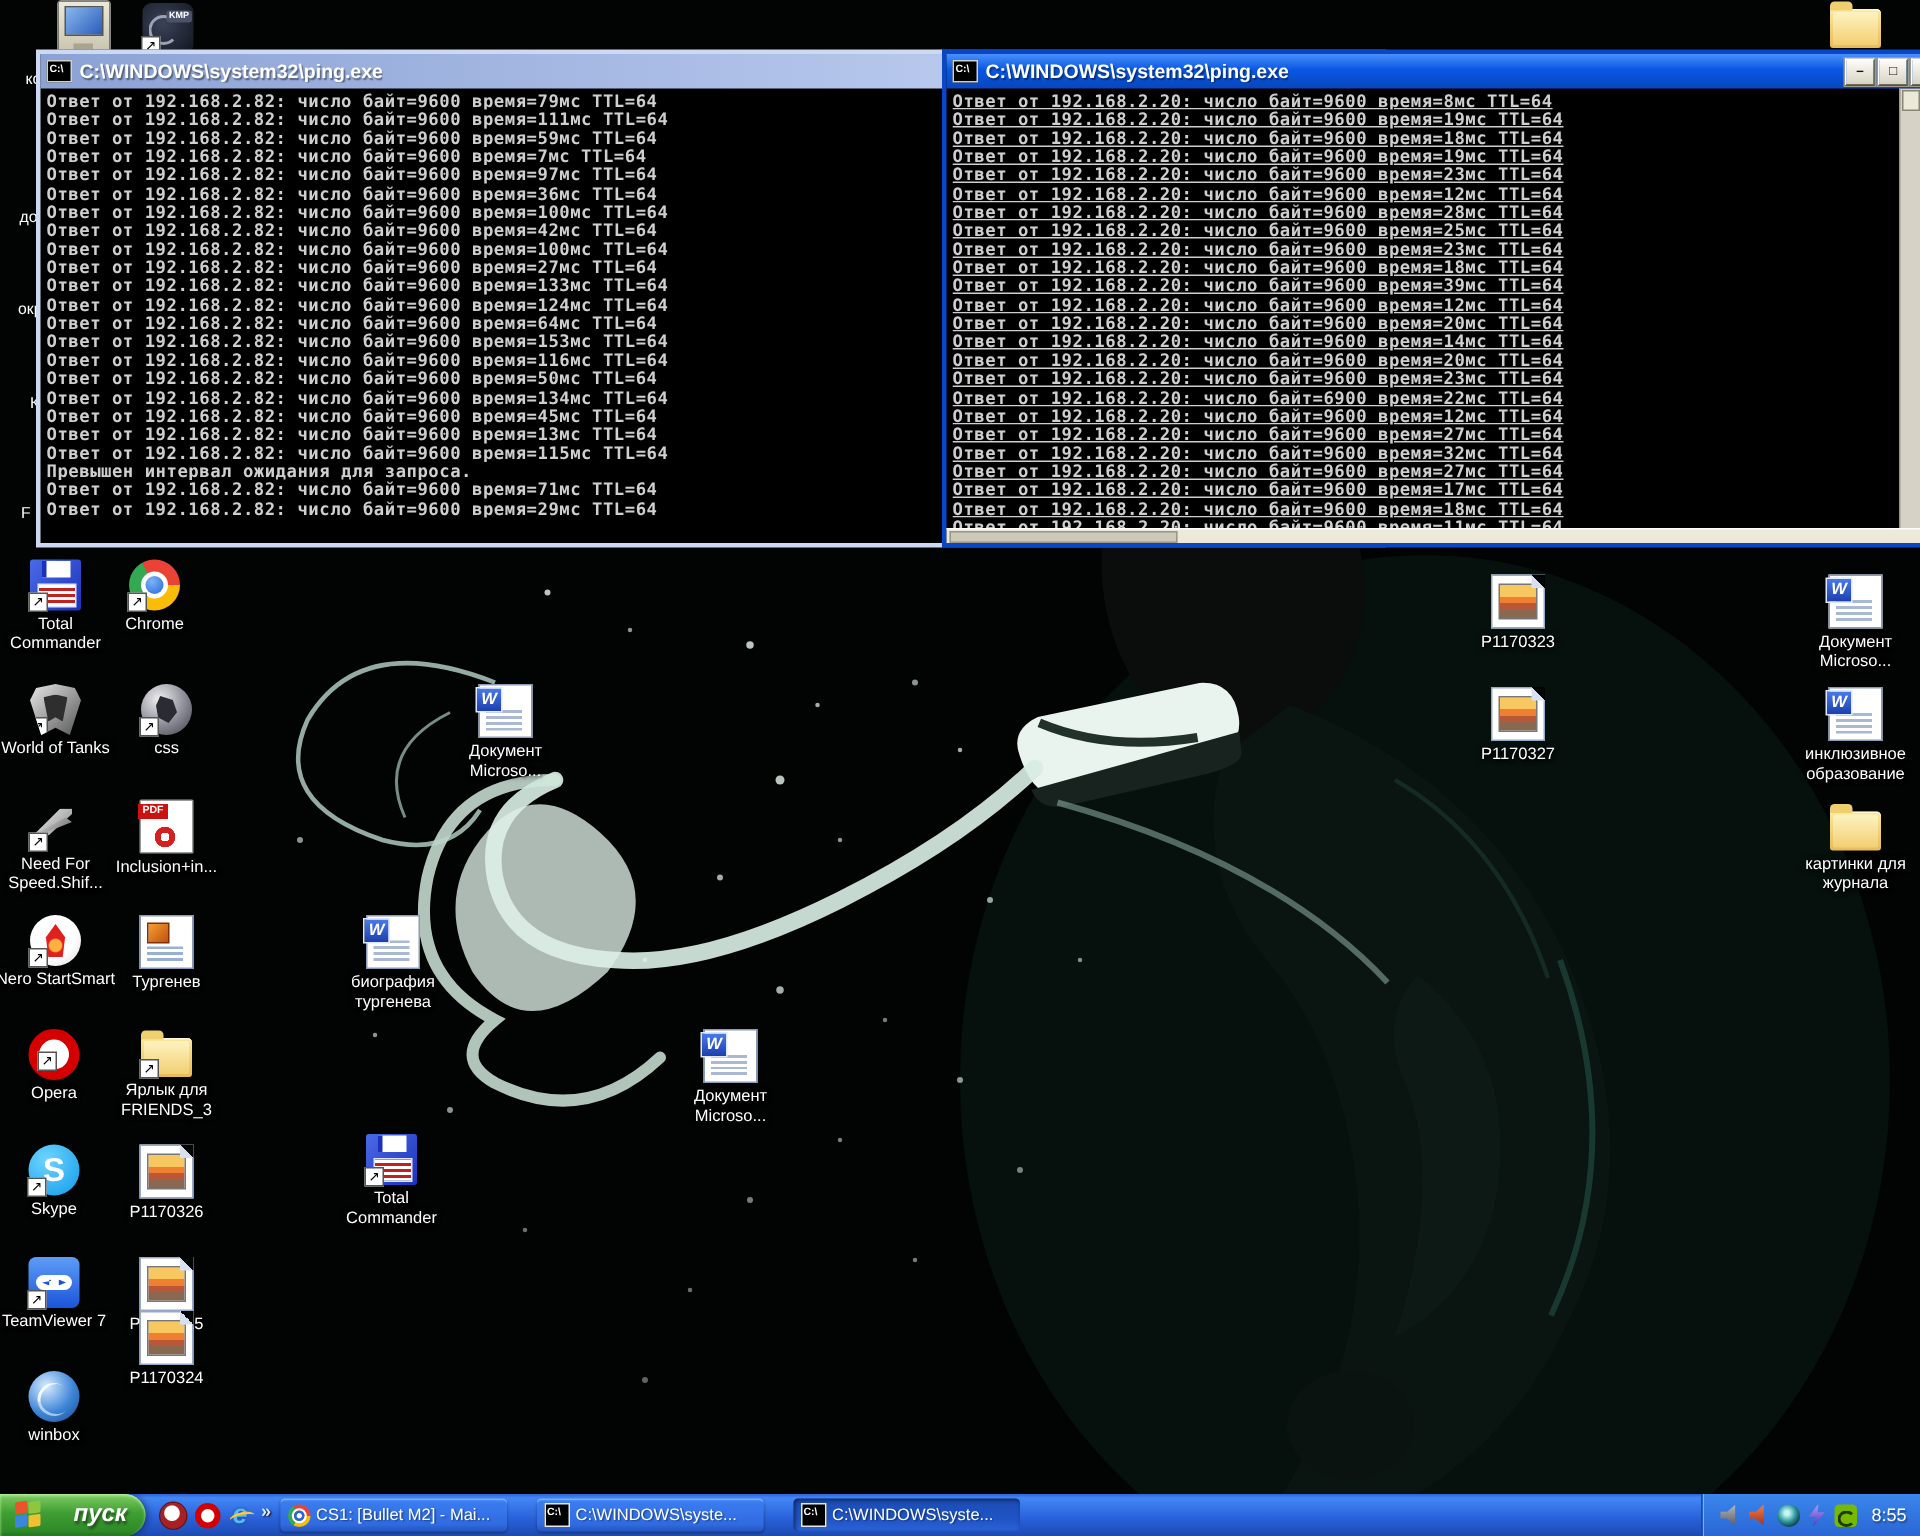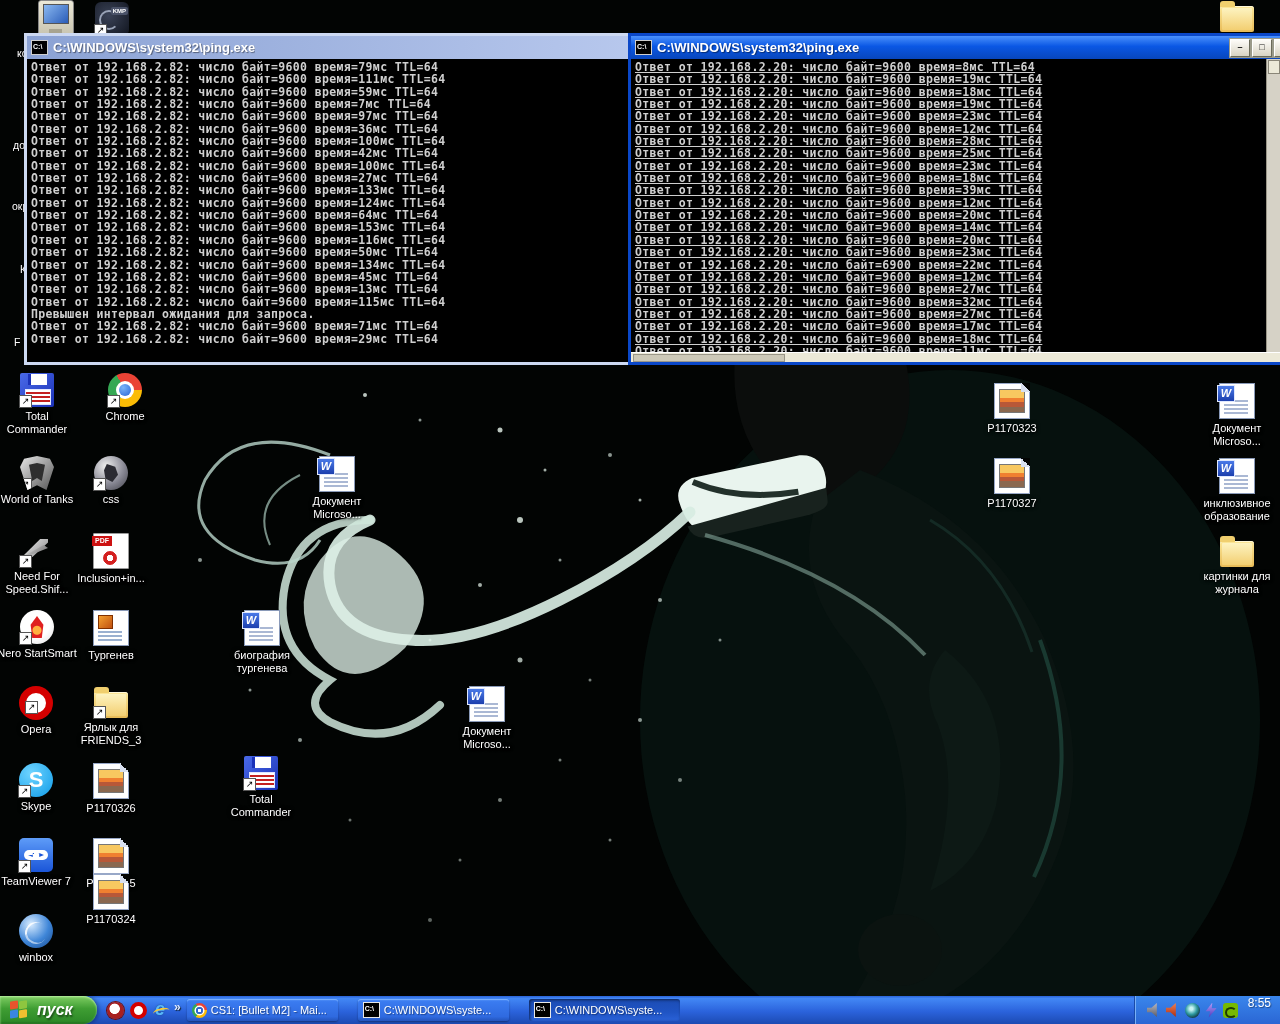--- a/index.html
+++ b/index.html
@@ -114,21 +114,21 @@
   .vscroll::before{content:"";position:absolute;left:1px;top:1px;width:10px;height:12px;background:#ece9d8;border:1px solid #8a8678;}
   .hscroll{position:absolute;left:0;bottom:0;width:100%;height:9px;background:#ece9d8;border-top:1px solid #fff;}
   .hscroll::before{content:"";position:absolute;left:2px;top:1px;width:150px;height:6px;background:#cdc9b8;border:1px solid #9a9688;}
 
   
   .taskbar{position:absolute;left:0;bottom:0;width:1280px;height:28px;z-index:10;display:flex;align-items:center;
       background:linear-gradient(180deg,#2a62d8 0,#4287f5 9%,#2b63dc 55%,#1c4ab2 100%);}
   .start-btn{height:28px;width:97px;flex:0 0 auto;display:flex;align-items:center;padding-left:10px;box-sizing:border-box;
       background:linear-gradient(180deg,#7fce63 0,#3f9e33 45%,#2e8a28 90%,#1e6a1c);border-radius:0 14px 14px 0;
       box-shadow:inset 0 1px 2px #b8f0a0,2px 0 4px rgba(0,0,0,.35);cursor:pointer;}
-  .start-label{color:#fff;font-size:16px;font-weight:bold;font-style:italic;margin-left:9px;
+  .start-label{color:#fff;font-size:16px;font-weight:bold;font-style:italic;margin-left:21px;
       text-shadow:1px 2px 2px rgba(0,0,0,.5);text-align:center;}
   .winflag{position:relative;width:8px;height:8px;background:#e8542c;border-radius:1px;transform:skewY(-8deg);
       box-shadow:9px 1px 0 #8ec63f,0 9px 0 #3a86e0,9px 10px 0 #f0c030;margin:-10px 10px 0 0;}
   .qlaunch{display:flex;align-items:center;gap:6px;padding:0 4px 0 10px;}
   .qicon{width:17px;height:17px;position:relative;display:block;cursor:pointer;}
   .qicon.icon-nero-sm{border-radius:50%;background:radial-gradient(circle at 45% 40%,#fff 35%,#a82020 40%);box-shadow:0 0 0 1px #701010;}
   .qicon.icon-opera-sm{box-sizing:border-box;border:4px solid #d40000;border-radius:50%;background:#fff;}
   .qicon.icon-ie{color:#cfe8ff;}
   .qicon.icon-ie::before{content:"e";position:absolute;left:2px;top:-3px;font-size:18px;font-weight:bold;font-style:italic;
       color:#58b8f8;text-shadow:0 0 2px #1a4a90;}
@@ -142,21 +142,21 @@
   .taskbtn.pressed{background:linear-gradient(180deg,#1c4cb4,#1f54c4 60%,#2a62d8);
       box-shadow:inset 1px 1px 3px rgba(0,0,0,.55);}
   .tlabel{color:#fff;font-size:11px;white-space:nowrap;overflow:hidden;text-overflow:ellipsis;
       text-shadow:1px 1px 1px rgba(0,0,0,.4);}
   .ticon{flex:0 0 auto;width:15px;height:14px;position:relative;}
   .ticon.icon-chrome-t{border-radius:50%;background:conic-gradient(from 90deg,#fbbc05 0 120deg,#34a853 120deg 240deg,#ea4335 240deg 360deg);height:15px;}
   .ticon.icon-chrome-t::before{content:"";position:absolute;left:4px;top:4px;width:7px;height:7px;border-radius:50%;
       background:radial-gradient(circle,#fff 0 1.5px,#2a66d8 2px);box-shadow:0 0 0 1.5px #fff;}
   .ticon.icon-console-t{background:#000;border:1px solid #e8e8e8;}
   .ticon.icon-console-t::after{content:"C:\\";position:absolute;left:1px;top:0;color:#fff;font-size:7px;line-height:12px;font-weight:bold;}
-  .tray{flex:0 0 auto;height:28px;display:flex;gap:4px;padding:0 9px 0 12px;
+  .tray{flex:0 0 auto;height:28px;display:flex;align-items:center;gap:4px;padding:0 9px 0 12px;
       background:linear-gradient(180deg,#3a86ec,#2a66d4);border-left:1px solid #1a4aa8;box-shadow:inset 1px 0 0 #78b0f8;}
   .tray-ico{width:15px;height:15px;position:relative;display:block;cursor:pointer;}
   .tray-ico.icon-speaker-grey{background:linear-gradient(180deg,#b8b8c0,#55555f);
       clip-path:polygon(0 35%,32% 35%,68% 4%,68% 96%,32% 65%,0 65%);}
   .tray-ico.icon-speaker-red{background:linear-gradient(180deg,#f08050,#a82810);
       clip-path:polygon(0 35%,32% 35%,68% 4%,68% 96%,32% 65%,0 65%);}
   .tray-ico.icon-orb-teal{border-radius:50%;background:radial-gradient(circle at 42% 38%,#c8f4f4 0 12%,#2e9aa0 45%,#0e2a34 80%);}
   .tray-ico.icon-bolt{background:linear-gradient(180deg,#b49af8,#4a34b8);
       clip-path:polygon(58% 0,14% 58%,44% 58%,34% 100%,86% 38%,54% 38%);}
   .tray-ico.icon-nvidia{background:#76b900;border-radius:3px;}
@@ -236,21 +236,21 @@
         <span class="dlabel"></span>
       </div>
 
       <div class="dcell" style="left: -3px; top: 373px;">
         <span class="dicon icon-floppy">
           <span class="shortcut-arrow"></span>
         </span>
         <span class="dlabel">Total Commander</span>
       </div>
 
-      <div class="dcell" style="left: 85px; top: 373px;">
+      <div class="dcell" style="left: 63px; top: 373px;">
         <span class="dicon icon-chrome">
           <span class="shortcut-arrow"></span>
         </span>
         <span class="dlabel">Chrome</span>
       </div>
 
       <div class="dcell" style="left: -3px; top: 456px;">
         <span class="dicon icon-wot">
           <span class="shortcut-arrow"></span>
         </span>

